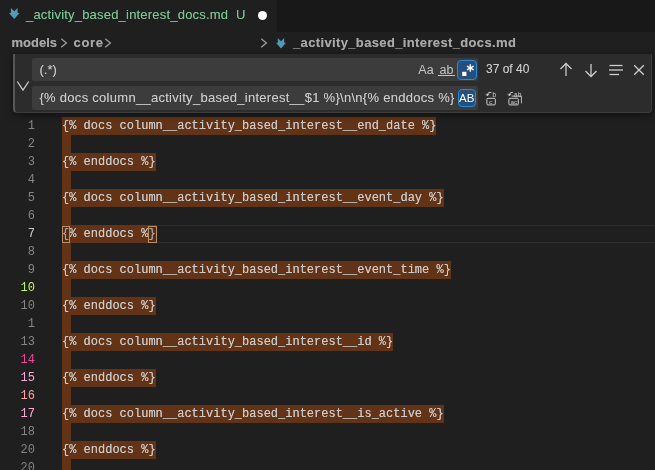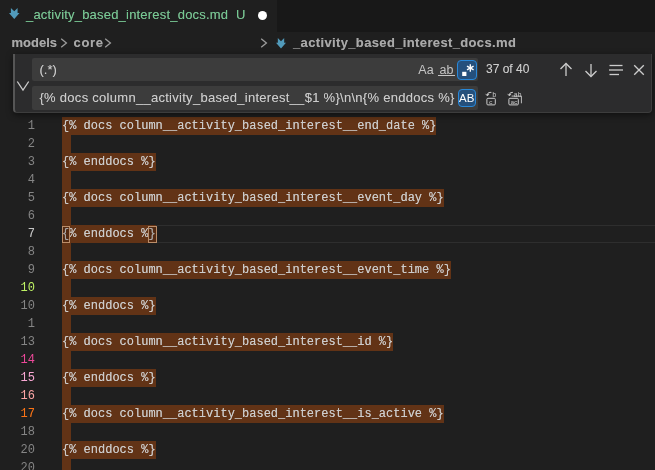--- a/index.html
+++ b/index.html
@@ -136,21 +136,21 @@
 <div class="row" style="top:315px">
       <span class="ln" style="color:#f9a8d4">15</span>
       <span class="hl" style="left:62px;width:93.6px"></span>
       <span class="code" style="left:62px">{% enddocs %}</span>
     </div>
 <div class="row" style="top:333px">
       <span class="ln" style="color:#fca5a5">16</span>
       <span class="hl" style="left:62px;width:9px"></span>
     </div>
 <div class="row" style="top:351px">
-      <span class="ln" style="color:#f97316">17</span>
+      <span class="ln" style="color:#f9a8d4">17</span>
       <span class="hl" style="left:62px;width:381.6px"></span>
       <span class="code" style="left:62px">{% docs column__activity_based_interest__is_active %}</span>
     </div>
 <div class="row" style="top:369px">
       <span class="ln" style="color:#858585">18</span>
       <span class="hl" style="left:62px;width:9px"></span>
     </div>
 <div class="row" style="top:387px">
       <span class="ln" style="color:#858585">20</span>
       <span class="hl" style="left:62px;width:93.6px"></span>

